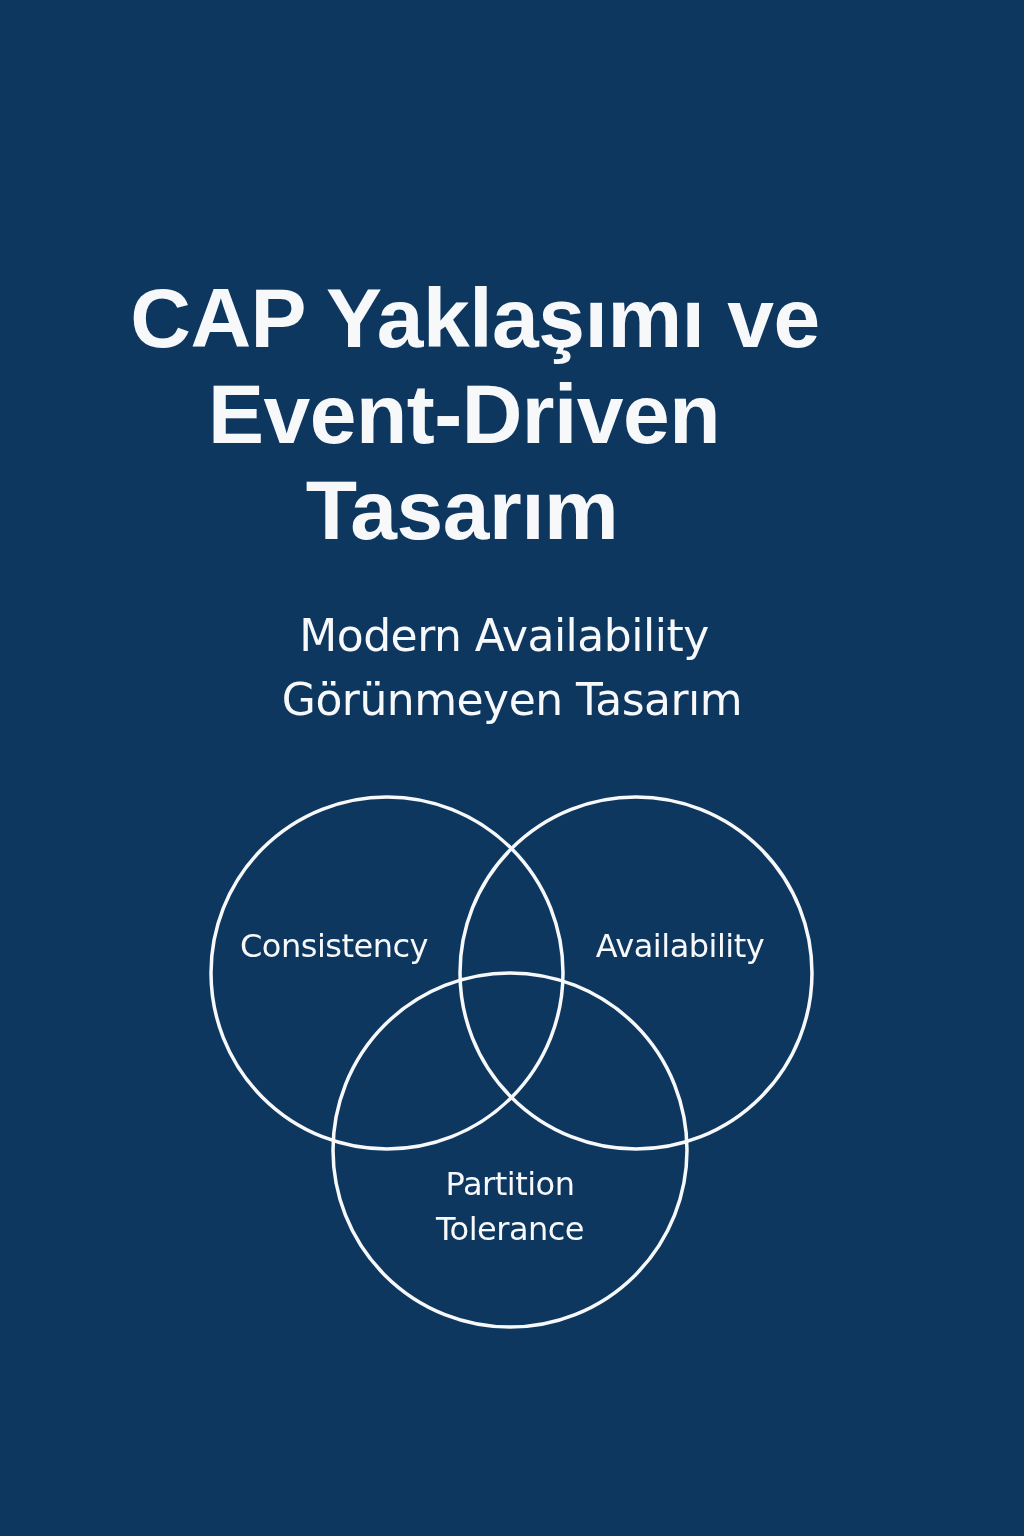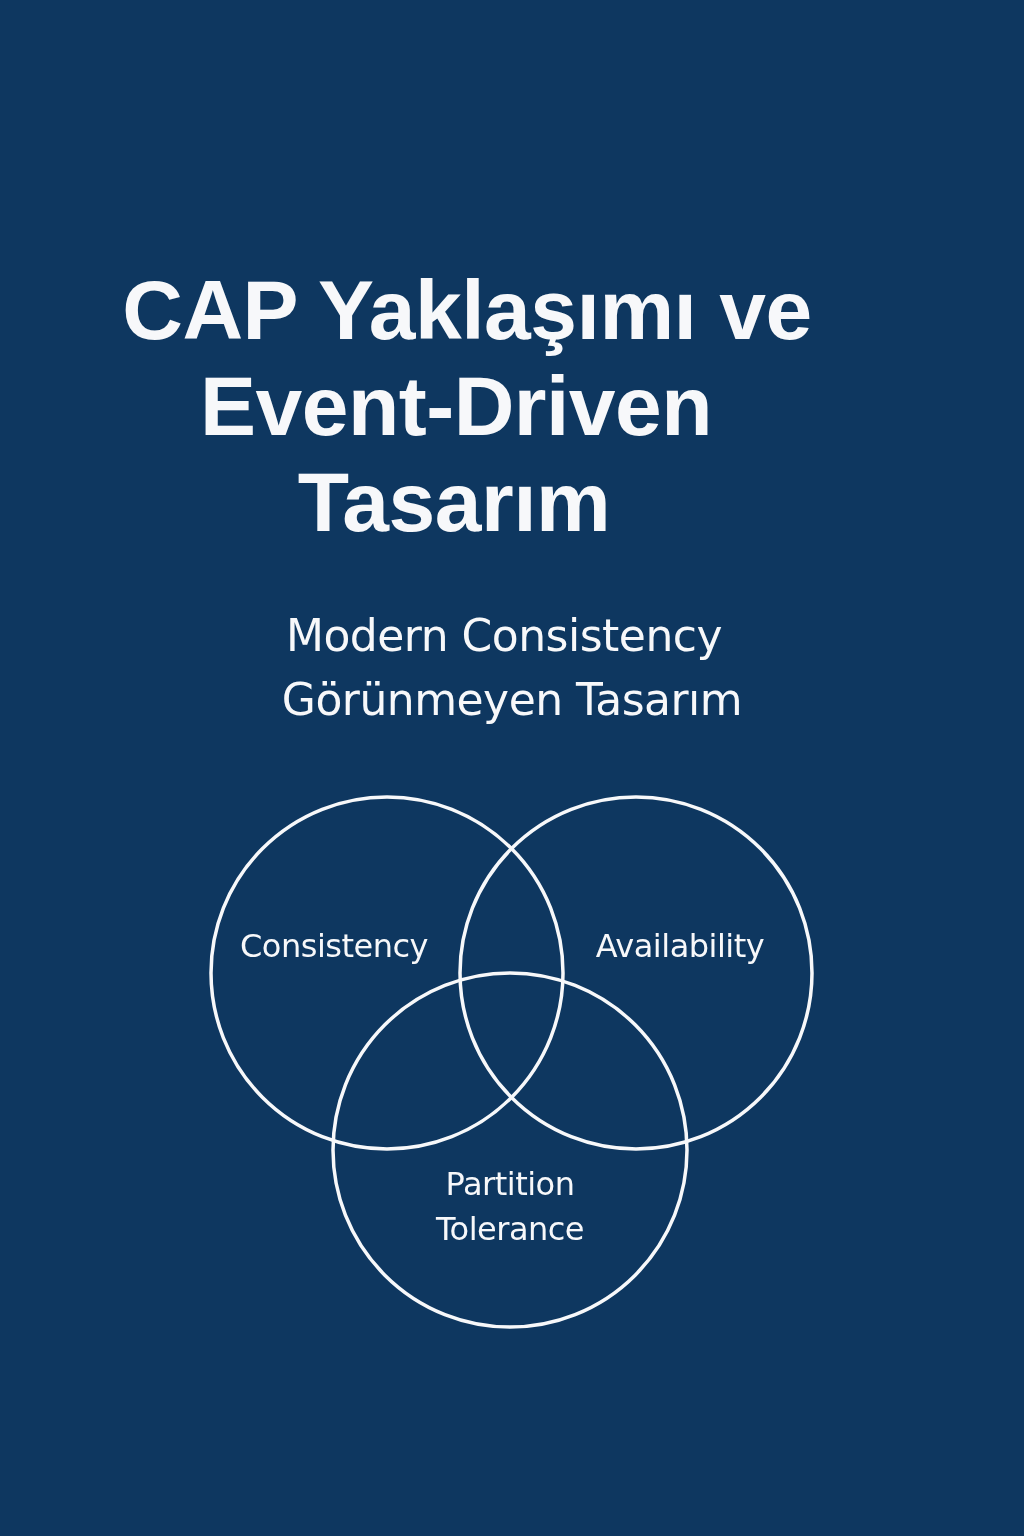--- a/index.html
+++ b/index.html
@@ -19,21 +19,21 @@
       position: absolute;
       left: 0;
       top: 262px;
       width: 892px;
       text-align: center;
       font-family: "Liberation Sans", sans-serif;
       font-weight: bold;
       font-size: 84px;
       line-height: 96px;
       letter-spacing: -0.5px;
-      margin: 0;
+      margin: 8px;
     }
     .title .line {
       display: block;
     }
     .title .line-1 { padding-left: 42px; }
     .title .line-2 { padding-left: 20px; }
     .title .line-3 { padding-left: 16px; }
     .subtitle {
       position: absolute;
       left: 0;
@@ -73,21 +73,21 @@
 </head>
 <body>
 
 <h1 class="title">
   <span class="line line-1">CAP Yaklaşımı ve</span>
   <span class="line line-2">Event-Driven</span>
   <span class="line line-3">Tasarım</span>
 </h1>
 
 <h2 class="subtitle">
-  <span class="line line-1">Modern Consistency</span>
+  <span class="line line-1">Modern Availability</span>
   <span class="line line-2">Görünmeyen Tasarım</span>
 </h2>
 
 <svg class="venn" viewBox="0 0 1024 1536" xmlns="http://www.w3.org/2000/svg">
   <circle cx="387" cy="973" r="176"></circle>
   <circle cx="636" cy="973" r="176"></circle>
   <circle cx="510" cy="1150" r="177"></circle>
 
   <text x="334" y="957">Consistency</text>
   <text x="680" y="957">Availability</text>

